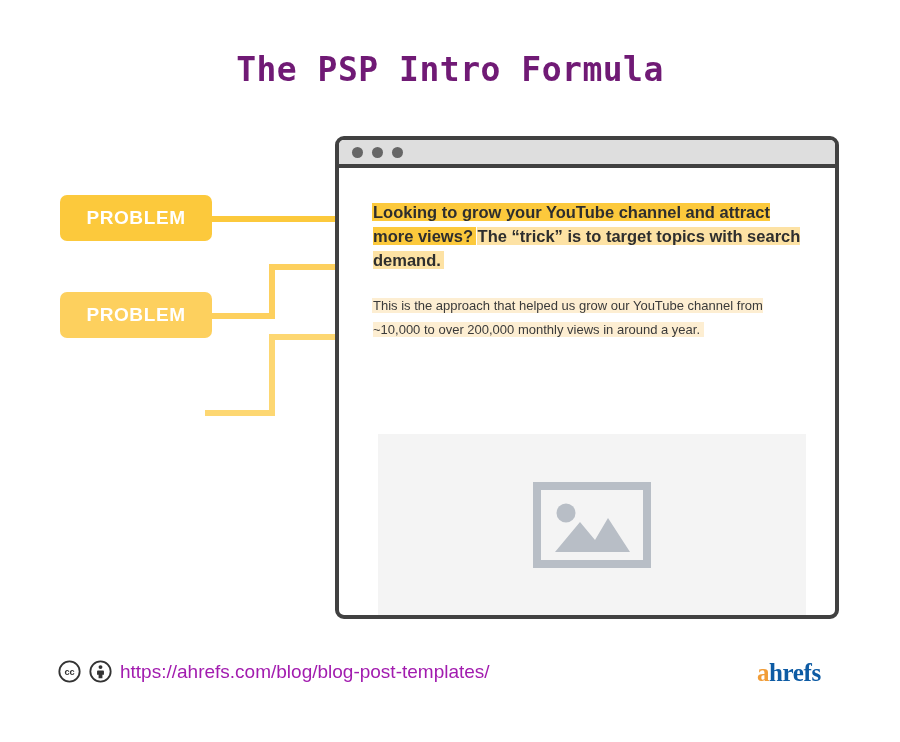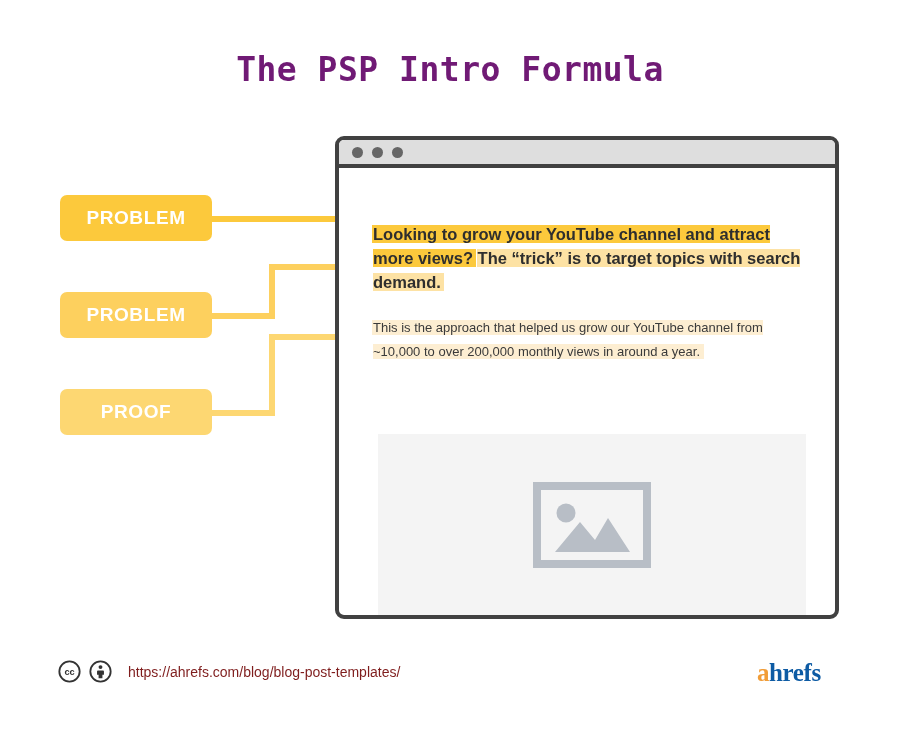--- a/index.html
+++ b/index.html
@@ -86,21 +86,21 @@
     gap: 9px;
   }
   .dot {
     width: 11px;
     height: 11px;
     border-radius: 50%;
     background: #666666;
   }
   #browser-body {
     position: relative;
-    padding: 54px 34px 0 34px;
+    padding: 32px 34px 0 34px;
     height: 393px;
   }
 
   
   .para { line-height: 24px; }
 
   #para-1 {
     font-size: 16.5px;
     font-weight: bold;
     color: #2e2e2e;
@@ -133,23 +133,22 @@
   
   #footer {
     position: absolute;
     left: 58px;
     top: 660px;
     display: flex;
     align-items: center;
     gap: 8px;
   }
   #footer-url {
-    margin-left: 8px;
-    font-size: 14px;
-    color: #7f1d1d;
+    font-size: 19px;
+    color: #a21caf;
   }
 
   #logo {
     position: absolute;
     left: 757px;
     top: 659px;
     font-size: 25px;
     font-weight: bold;
     letter-spacing: -0.4px;
     font-family: Liberation Serif, serif;
@@ -171,21 +170,20 @@
 
     <path d="M 205 316 L 272 316 L 272 267 L 348 267" stroke="#fdd05e" stroke-width="6" fill="none" stroke-linejoin="miter" stroke-linecap="butt"></path>
     <circle cx="352" cy="267" r="8" fill="#fdd05e"></circle>
 
     <path d="M 205 413 L 272 413 L 272 337 L 348 337" stroke="#fdd772" stroke-width="6" fill="none" stroke-linejoin="miter" stroke-linecap="butt"></path>
     <circle cx="352" cy="337" r="8" fill="#fdd772"></circle>
   </svg>
 
   <div class="stage-label" id="label-problem">PROBLEM</div>
   <div class="stage-label" id="label-solution">PROBLEM</div>
-  <div class="stage-label" id="label-proof">PROOF</div>
 
   <div id="browser">
 
     <div id="browser-titlebar">
       <span class="dot"></span>
       <span class="dot"></span>
       <span class="dot"></span>
     </div>
 
     <div id="browser-body">

